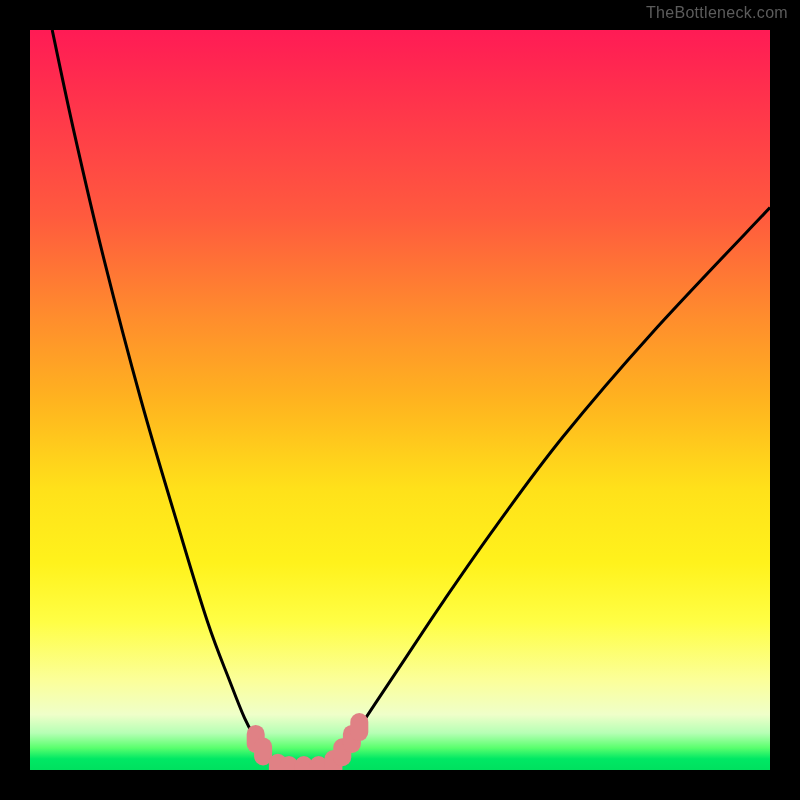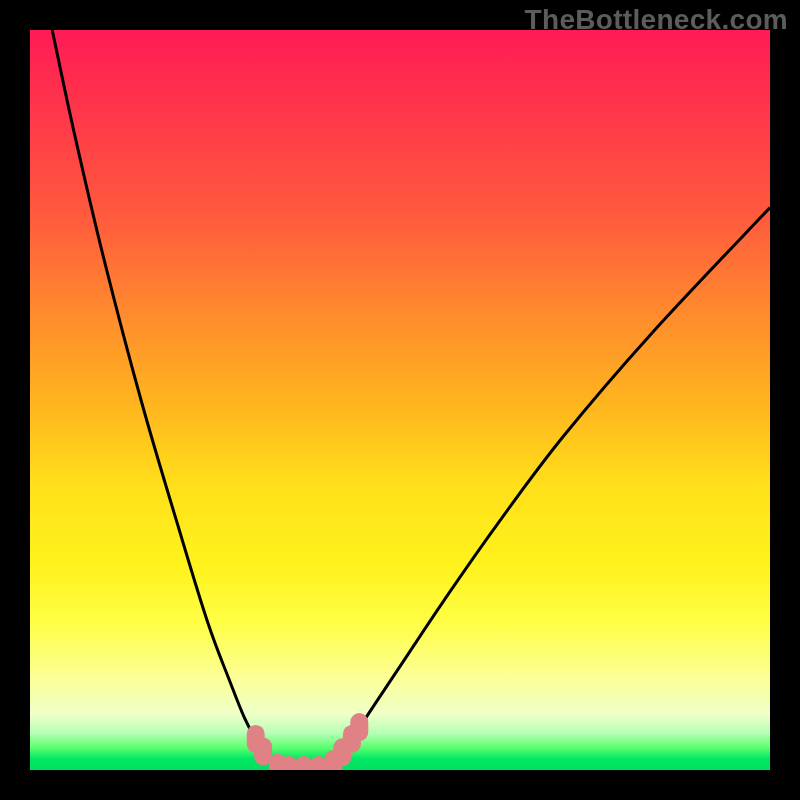--- a/index.html
+++ b/index.html
@@ -17,23 +17,23 @@
     top: 0;
     width: 800px;
     height: 800px;
     background: #000;
   }
   .watermark {
     position: absolute;
     top: 4px;
     right: 12px;
     color: #5c5c5c;
-    font-size: 28px;
+    font-size: 16px;
     letter-spacing: 0.3px;
-    font-weight: 700;
+    font-weight: 400;
     z-index: 50;
   }
   .plot {
     position: absolute;
     left: 30px;
     top: 30px;
     width: 740px;
     height: 740px;
     overflow: hidden;
   }

